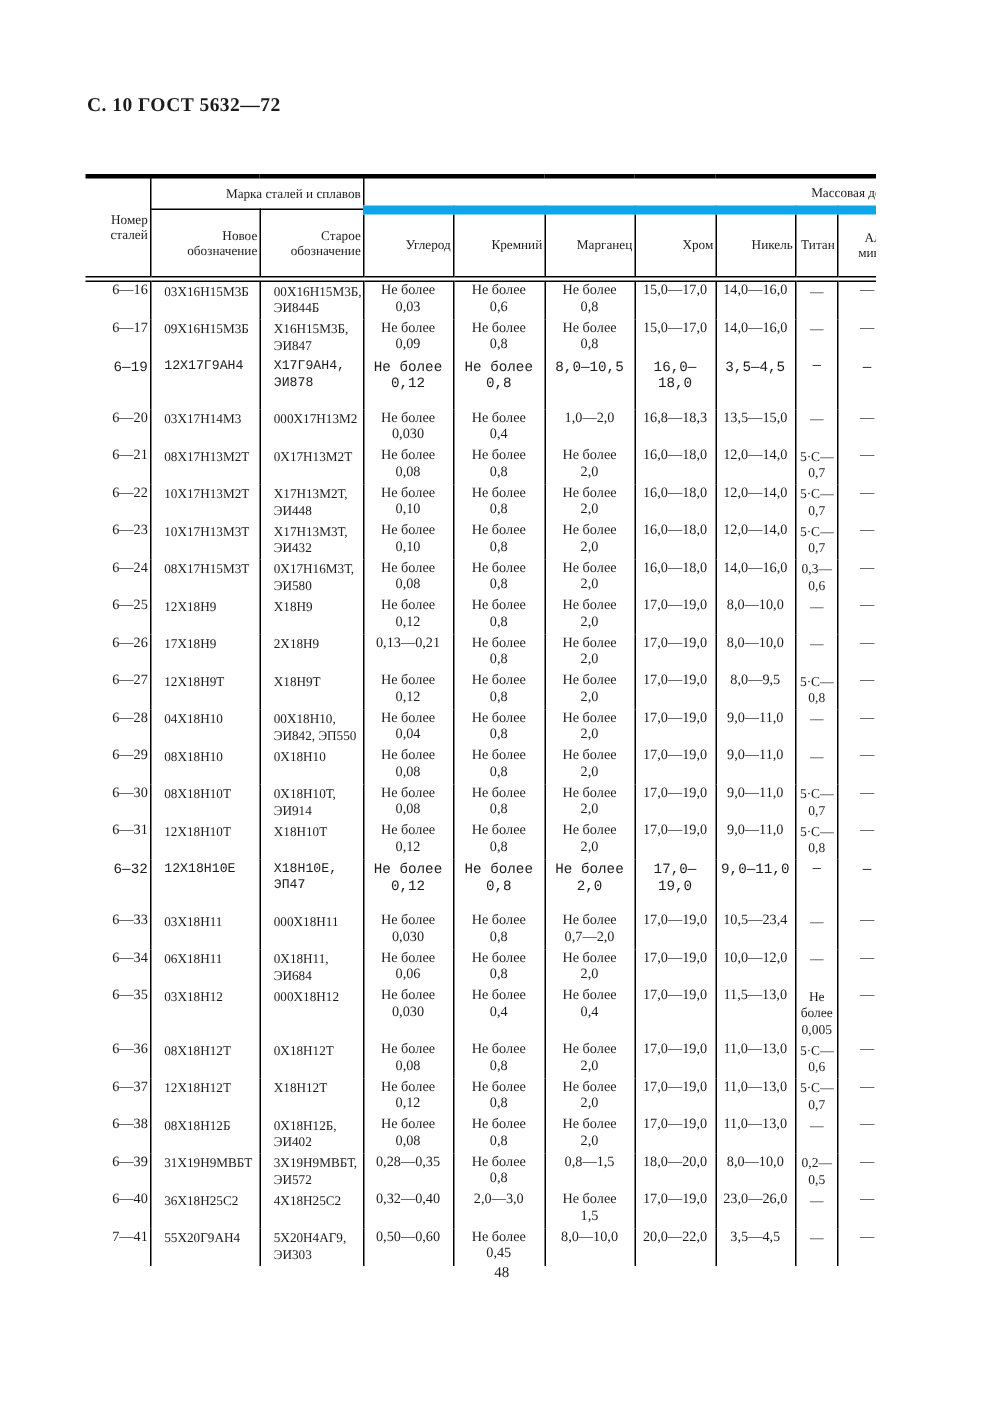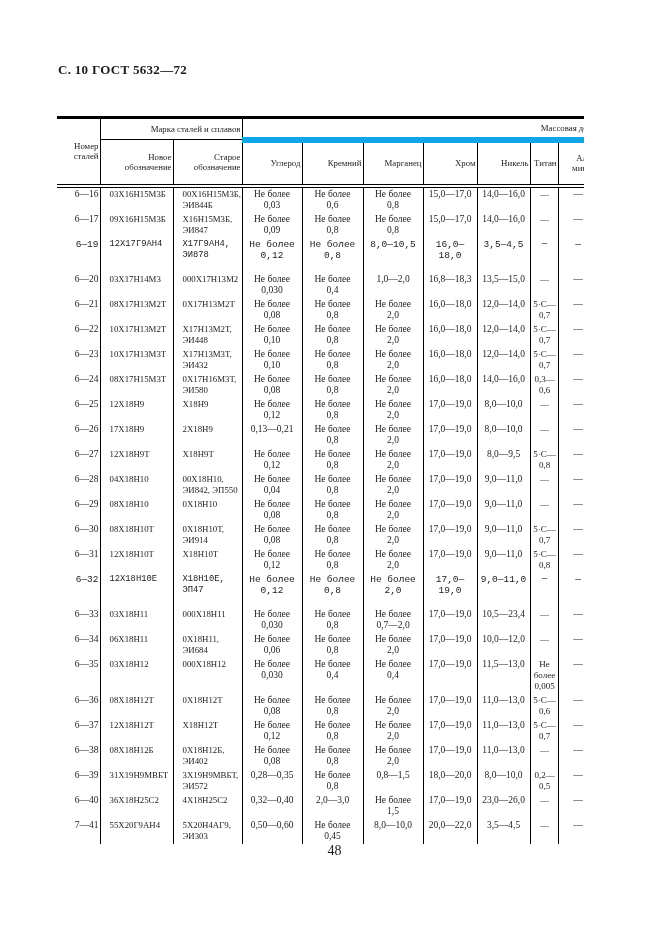--- a/index.html
+++ b/index.html
@@ -43,21 +43,21 @@
   tbody td.col1, tbody td.col2 { text-align:left; padding-left:9px; font-size:8.8px; }
   tbody td.col3, tbody td.col4, tbody td.col5,
   tbody td.col6, tbody td.col7, tbody td.col9 { text-align:center; }
   tbody td.col8 { text-align:center; padding-left:2px; font-size:9px; }
   tbody td.dash { text-align:center; }
   tbody td.sliver { border:none; }
   tr.gap td { padding-bottom:12px;font-family:Liberation Mono, monospace; }
 
   .page-num {
     position:absolute; left:57px; top:843px; width:555px;
-    text-align:center; font-size:14px;
+    text-align:center; font-size:10px;
   }
 </style>
 </head>
 <body>
 
 <div class="page">
 
   <div class="doc-header">С. 10 ГОСТ 5632—72</div>
 
   <table class="gost">

